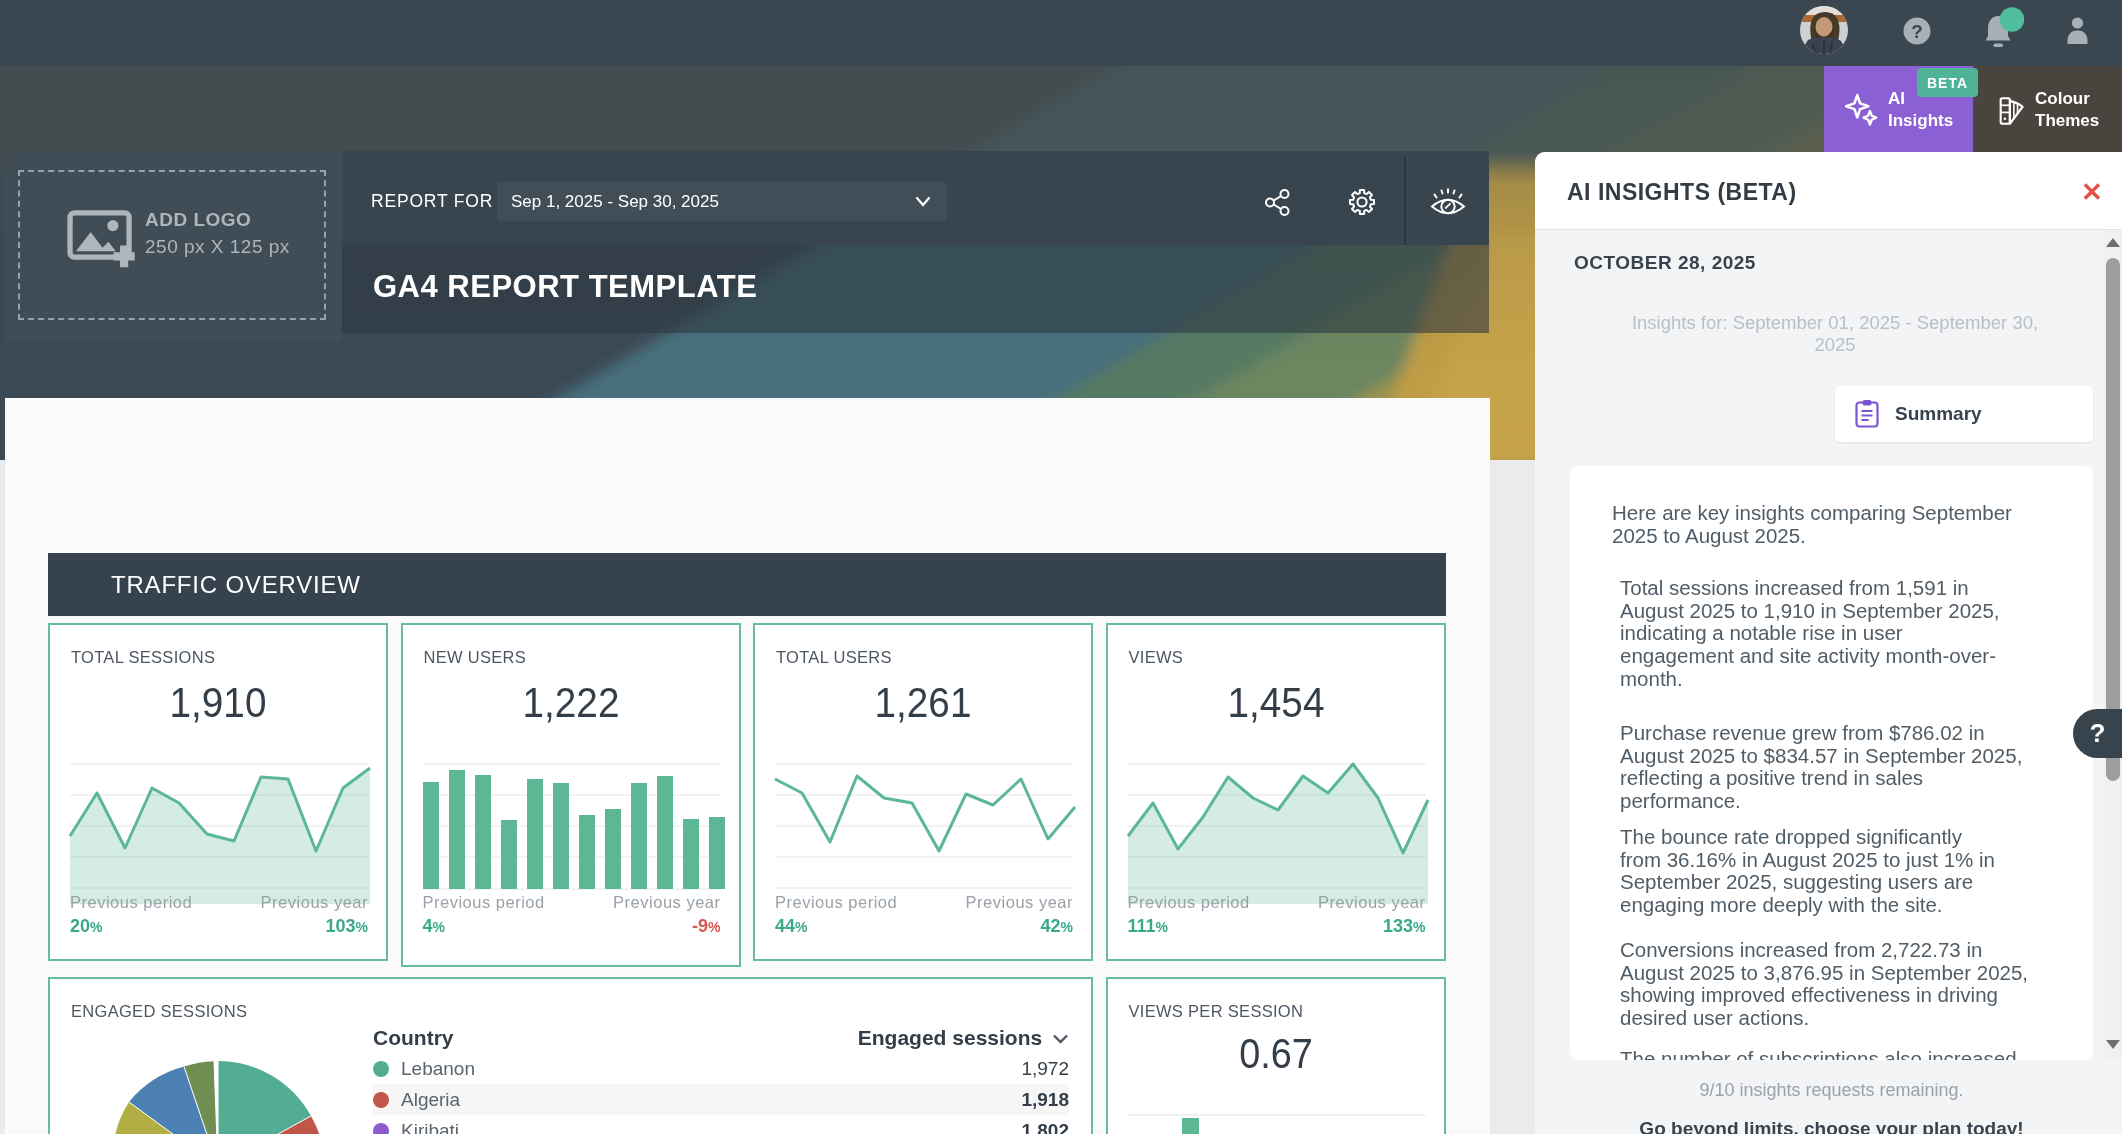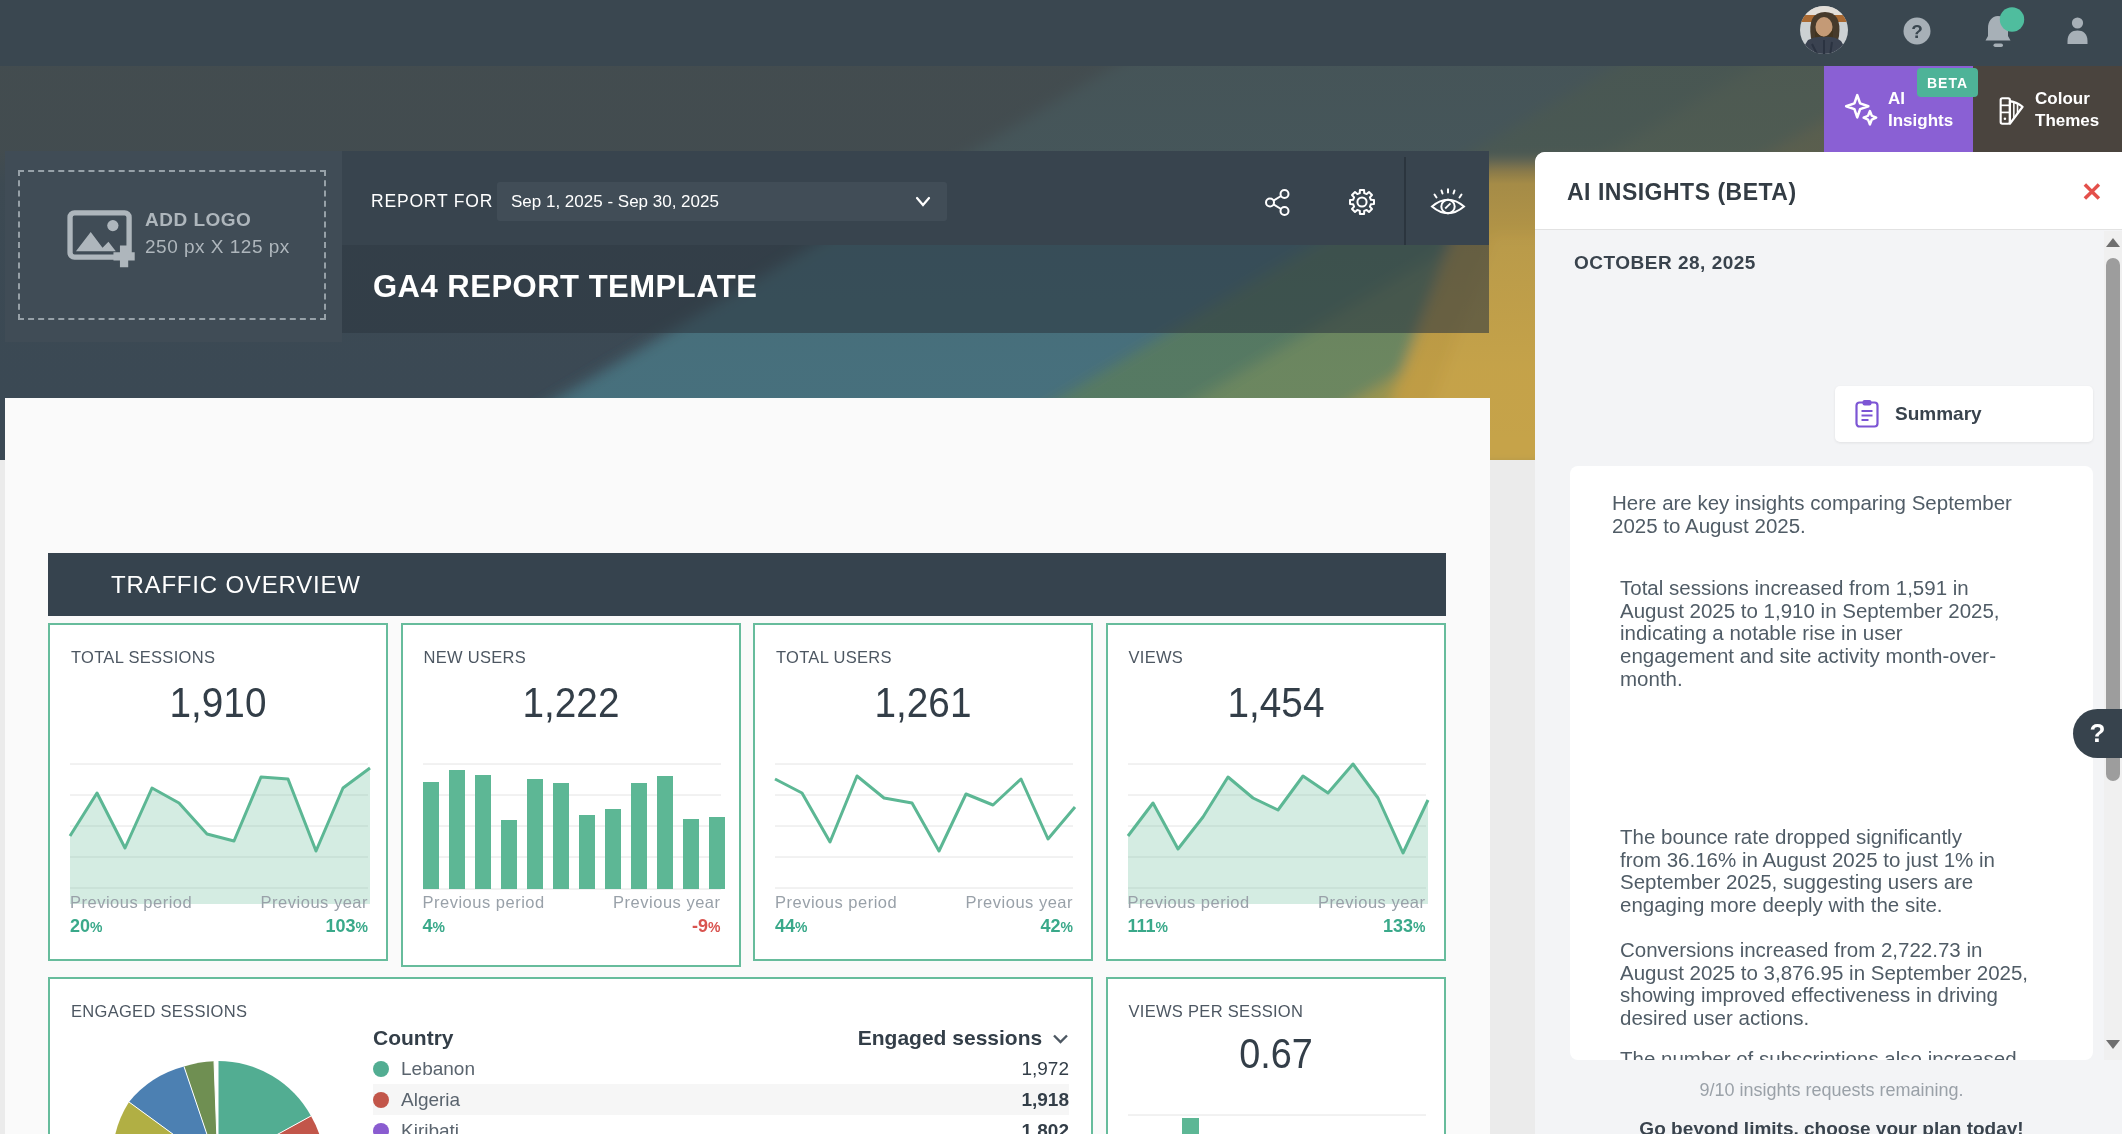--- a/index.html
+++ b/index.html
@@ -367,33 +367,35 @@
       <rect x="74" y="139" width="17" height="70" fill="#5db795"></rect>
     </svg>
   </div>
 </div>
 
 <div id="panel" class="abs">
   <div id="panelHead" class="abs"></div>
   <span id="panelTitle" class="abs">AI INSIGHTS (BETA)</span>
   <span id="closeX" class="abs">✕</span>
   <div id="pdate" class="abs">OCTOBER 28, 2025</div>
+  <div id="pfor" class="abs">Insights for: September 01, 2025 - September 30,<br>2025</div>
   <div id="sumBtn" class="abs">
     <svg style="margin-left:18px" width="28" height="30" viewBox="0 0 28 30">
       <rect x="3.5" y="3.5" width="21" height="24" rx="3" fill="none" stroke="#7c55d4" stroke-width="2.2"></rect>
       <rect x="9.5" y="1" width="9" height="5.5" rx="2" fill="#7c55d4"></rect>
       <line x1="8.5" y1="12" x2="19.5" y2="12" stroke="#7c55d4" stroke-width="2"></line>
       <line x1="8.5" y1="16.5" x2="19.5" y2="16.5" stroke="#7c55d4" stroke-width="2"></line>
       <line x1="8.5" y1="21" x2="15.5" y2="21" stroke="#7c55d4" stroke-width="2"></line>
     </svg>
     <span>Summary</span>
   </div>
   <div id="insCard" class="abs">
-    <div class="txt" style="top:26px">Here are key insights comparing September<br>2025 to August 2025.</div>
+    <div class="txt" style="top:36px">Here are key insights comparing September<br>2025 to August 2025.</div>
     <div class="txt2" style="top:111px">Total sessions increased from 1,591 in<br>August 2025 to 1,910 in September 2025,<br>indicating a notable rise in user<br>engagement and site activity month-over-<br>month.</div>
+    <div class="txt2" style="top:256px">Purchase revenue grew from $786.02 in<br>August 2025 to $834.57 in September 2025,<br>reflecting a positive trend in sales<br>performance.</div>
     <div class="txt2" style="top:360px">The bounce rate dropped significantly<br>from 36.16% in August 2025 to just 1% in<br>September 2025, suggesting users are<br>engaging more deeply with the site.</div>
     <div class="txt2" style="top:473px">Conversions increased from 2,722.73 in<br>August 2025 to 3,876.95 in September 2025,<br>showing improved effectiveness in driving<br>desired user actions.</div>
     <div class="txt2" style="top:582px">The number of subscriptions also increased</div>
   </div>
   <div id="remain" class="abs">9/10 insights requests remaining.</div>
   <div id="goplan" class="abs">Go beyond limits, choose your plan today!</div>
 </div>
 
 <div id="sbTrack" class="abs"></div>
 <div id="sbThumb" class="abs"></div>

